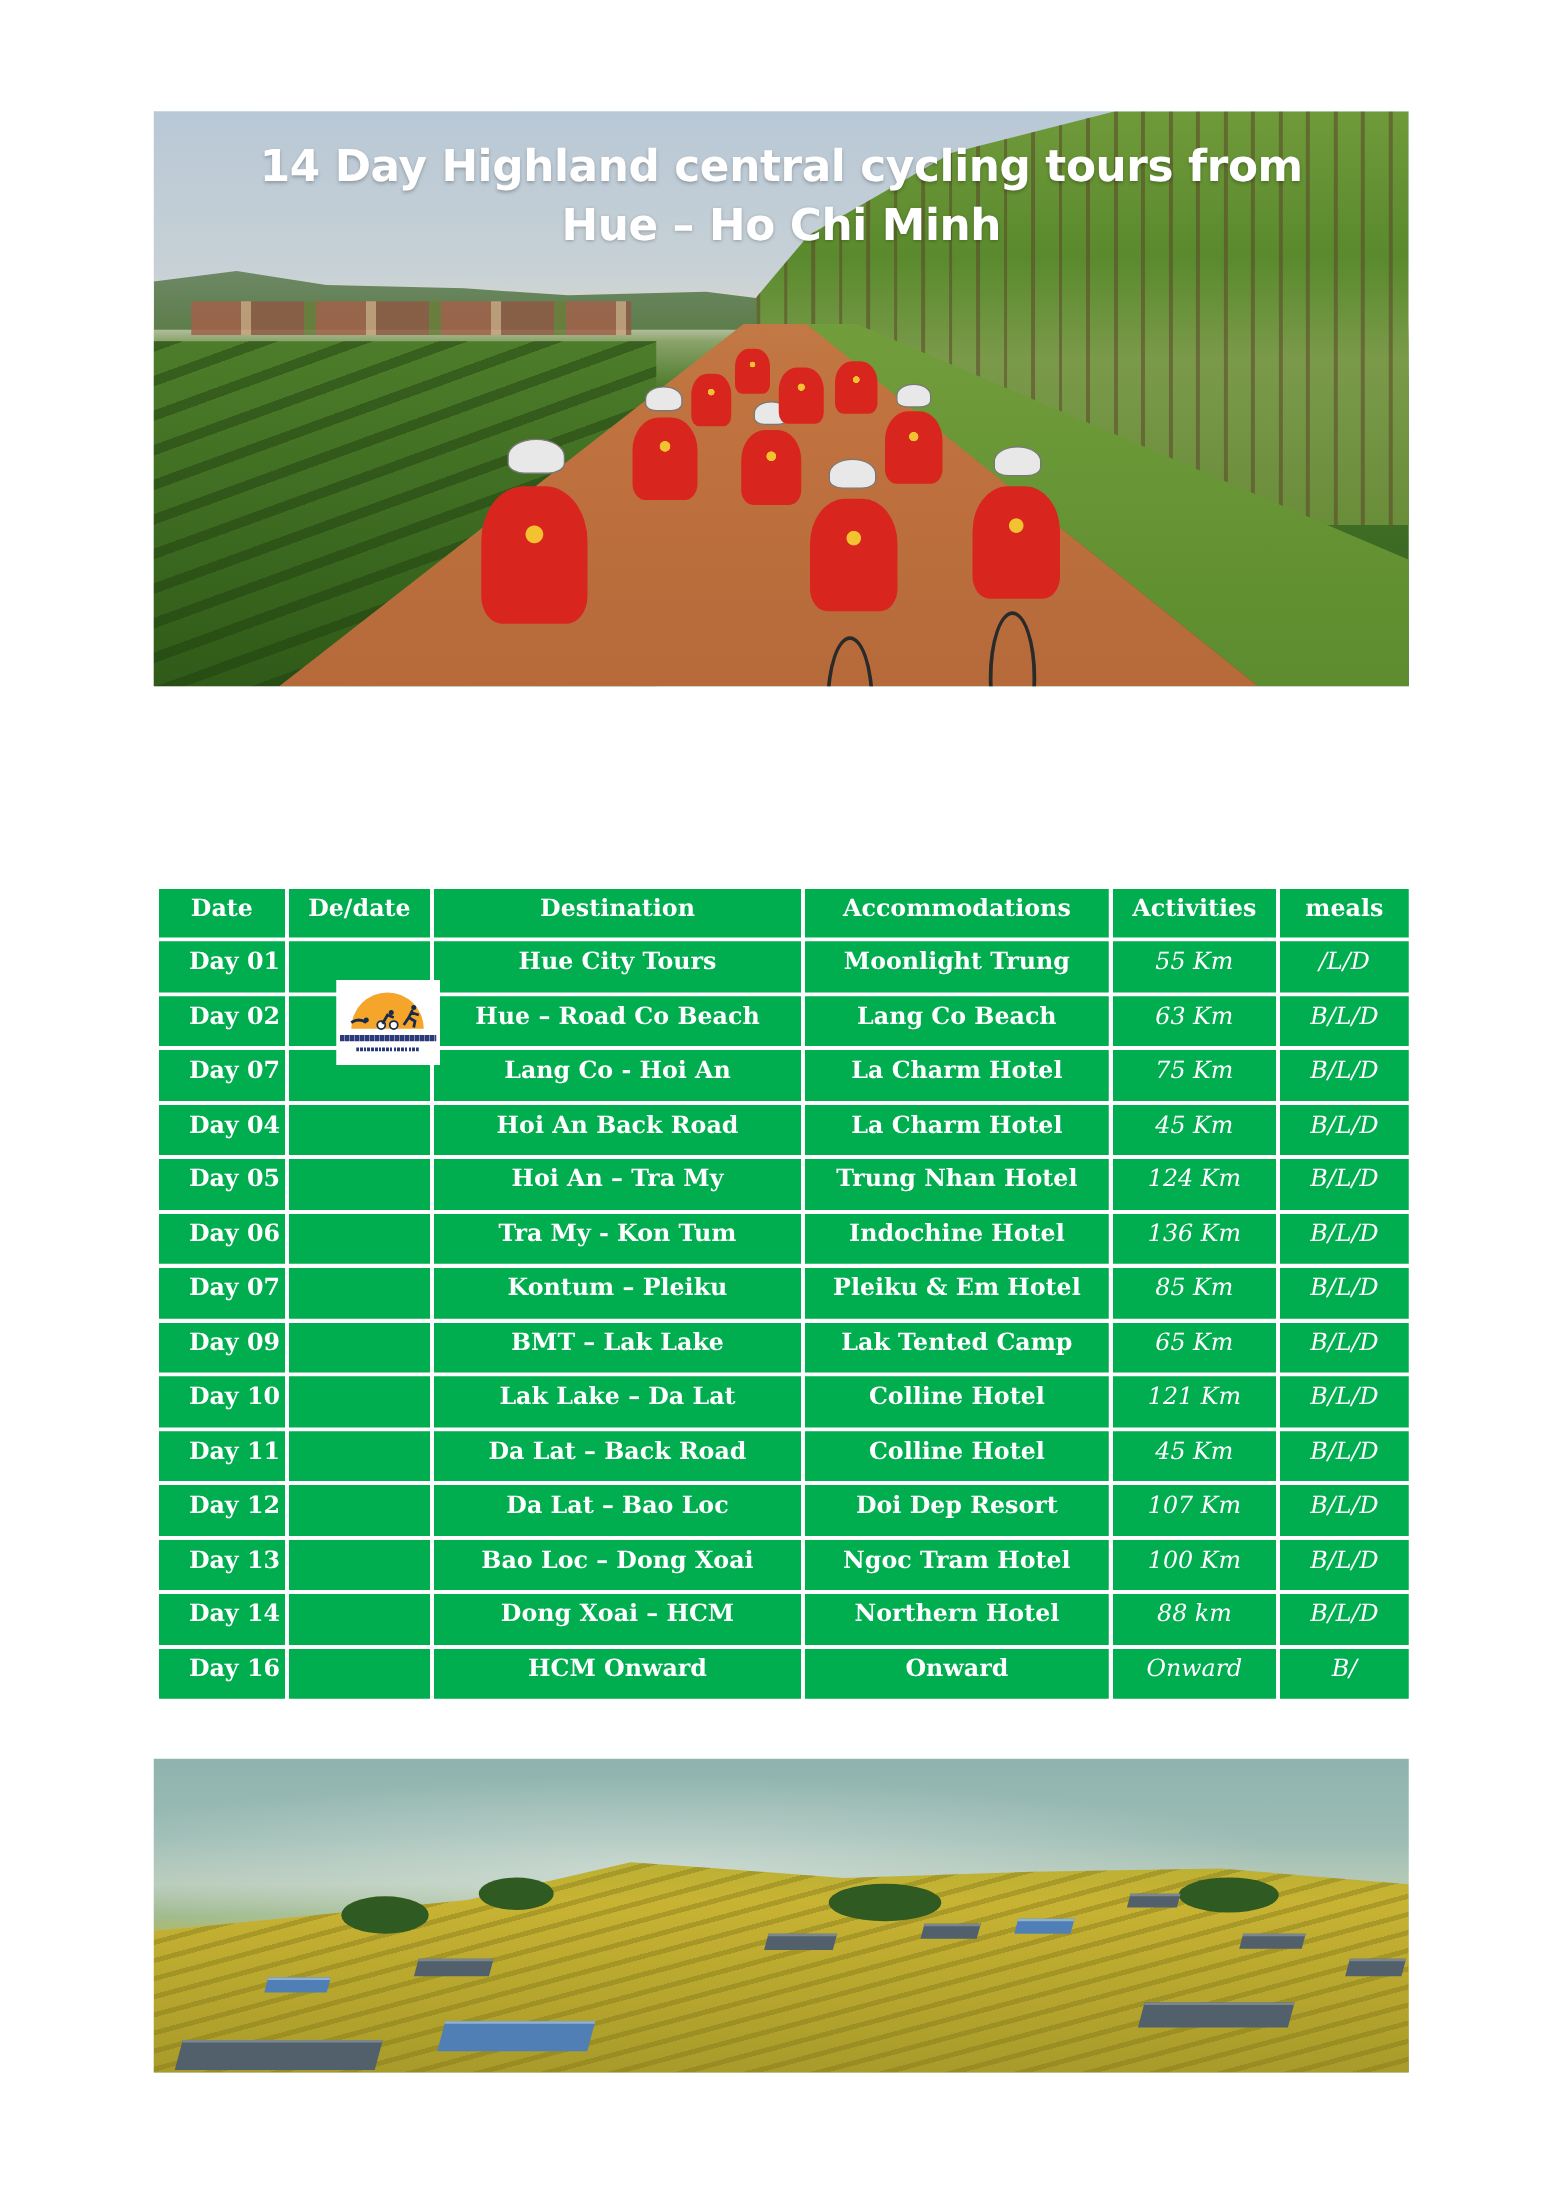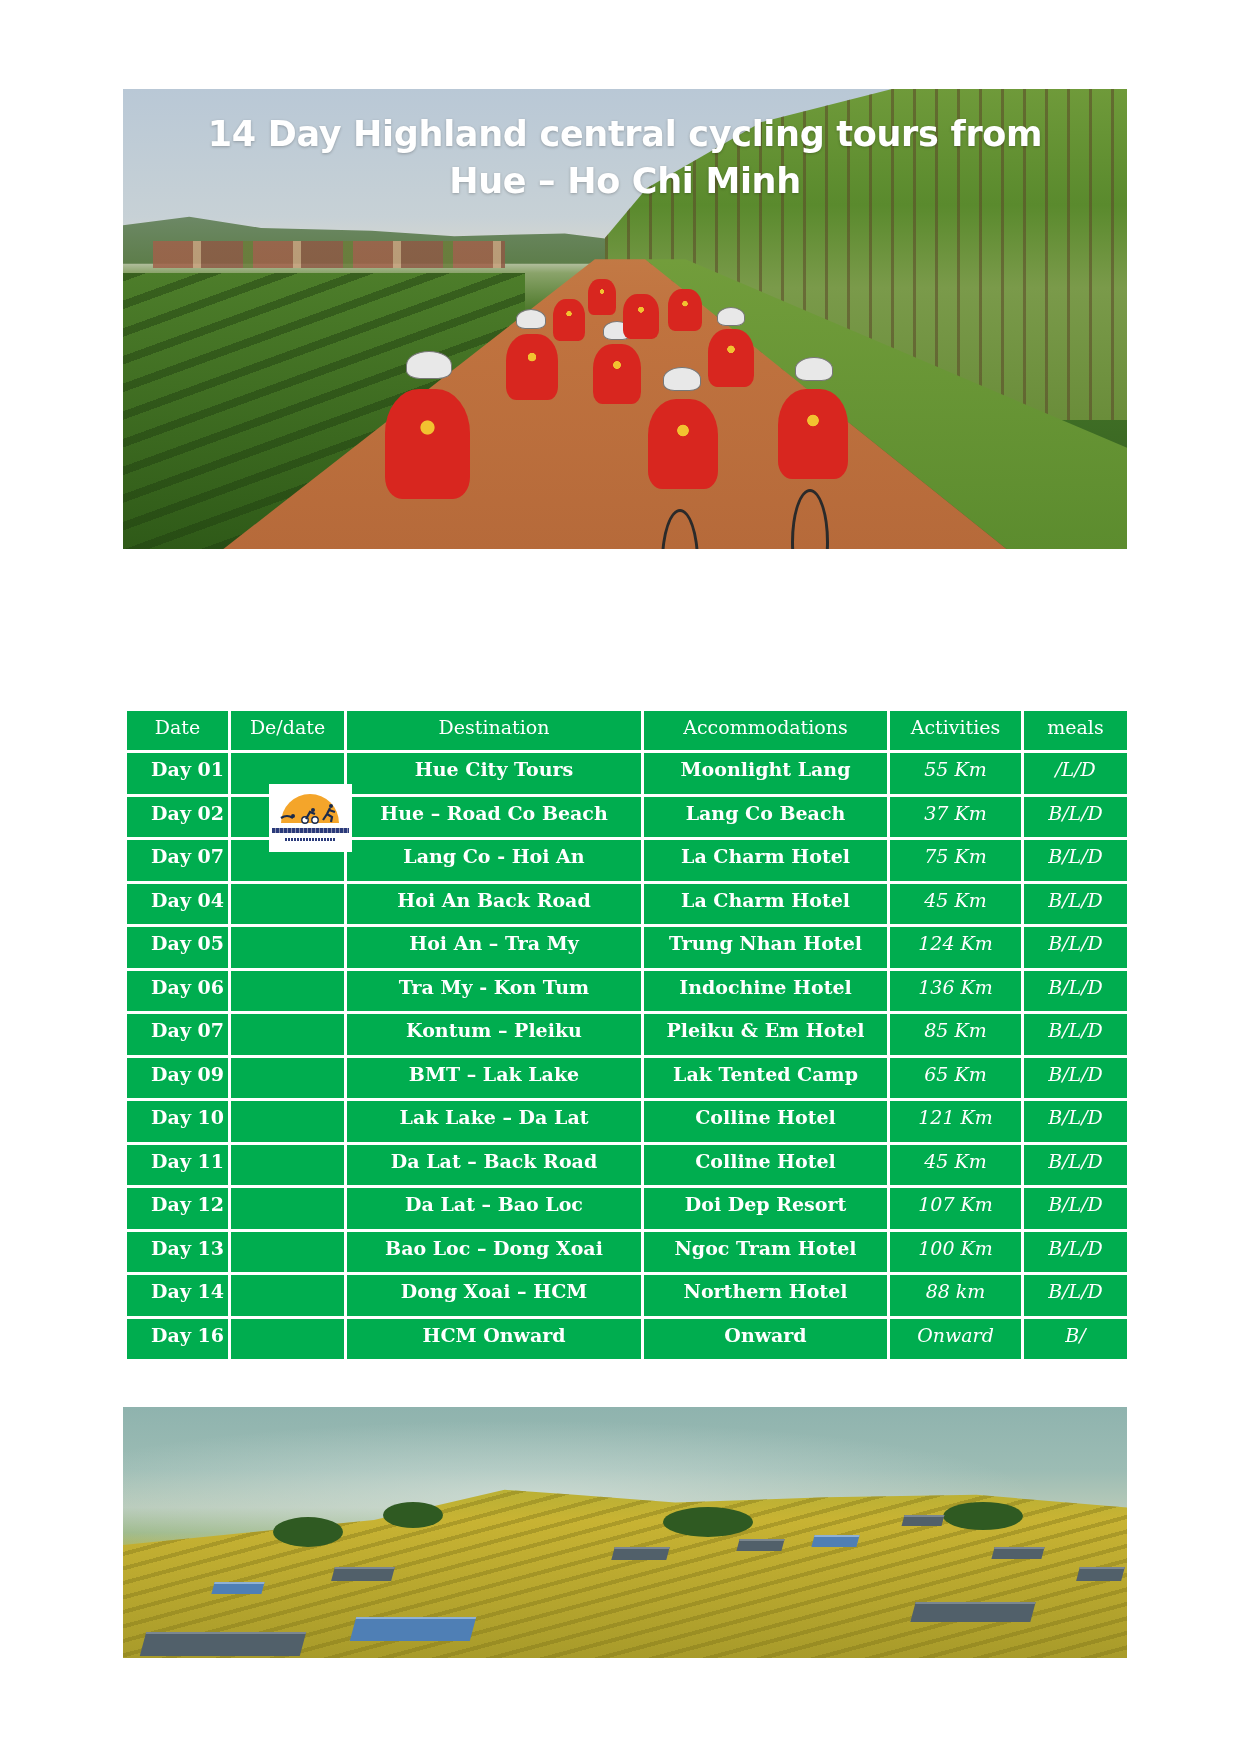--- a/index.html
+++ b/index.html
@@ -63,21 +63,21 @@
     .itinerary {
       position: absolute; left: 124px; top: 708px; width: 1003px;
       border-collapse: collapse; table-layout: fixed;
     }
     .itinerary th, .itinerary td {
       background: #00ad4f; color: #ffffff; border: 3px solid #ffffff;
       text-align: center; vertical-align: top; padding: 4px 4px 0 4px;
       font-family: "DejaVu Serif", serif; font-size: 19px; line-height: 24px;
       white-space: nowrap; overflow: hidden;
     }
-    .itinerary th { height: 35px; font-weight: normal; }
+    .itinerary th { height: 35px; font-weight: bold; }
     .itinerary td { height: 36.5px; font-weight: bold; }
     .itinerary td.light { font-weight: normal; font-style: italic; }
     .itinerary td.day { text-align: right; }
 
     
     .logo {
       position: absolute; left: 269px; top: 784px; width: 83px; height: 68px; background: #ffffff;
     }
     .logo .sun {
       position: absolute; left: 12px; top: 10px; width: 58px; height: 29px;
@@ -177,30 +177,30 @@
       <th>Accommodations</th>
       <th>Activities</th>
       <th>meals</th>
     </tr>
   </thead>
   <tbody>
     <tr>
       <td class="day">Day 01</td>
       <td></td>
       <td>Hue City Tours</td>
-      <td>Moonlight Lang</td>
+      <td>Moonlight Trung</td>
       <td class="light">55 Km</td>
       <td class="light">/L/D</td>
     </tr>
     <tr>
       <td class="day">Day 02</td>
       <td></td>
       <td>Hue – Road Co Beach</td>
       <td>Lang Co Beach</td>
-      <td class="light">37 Km</td>
+      <td class="light">63 Km</td>
       <td class="light">B/L/D</td>
     </tr>
     <tr>
       <td class="day">Day 07</td>
       <td></td>
       <td>Lang Co  - Hoi An</td>
       <td>La Charm Hotel</td>
       <td class="light">75 Km</td>
       <td class="light">B/L/D</td>
     </tr>

